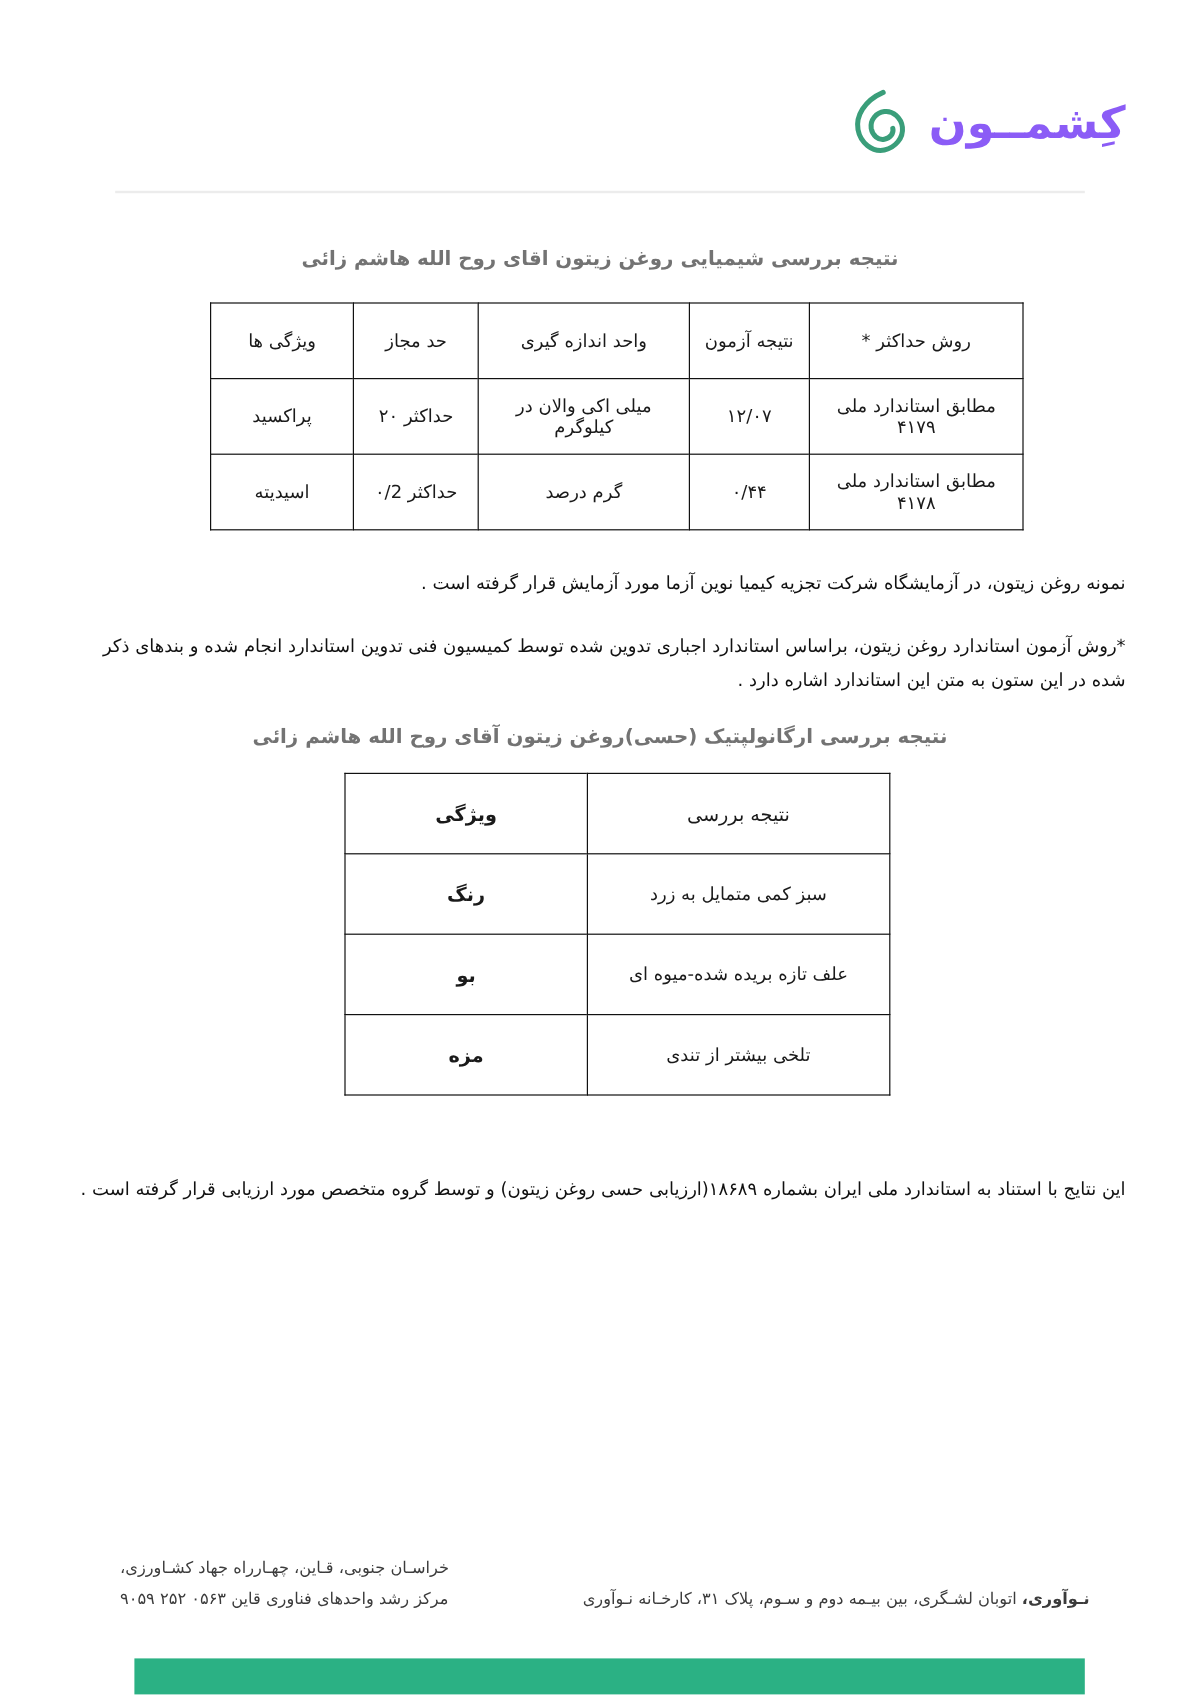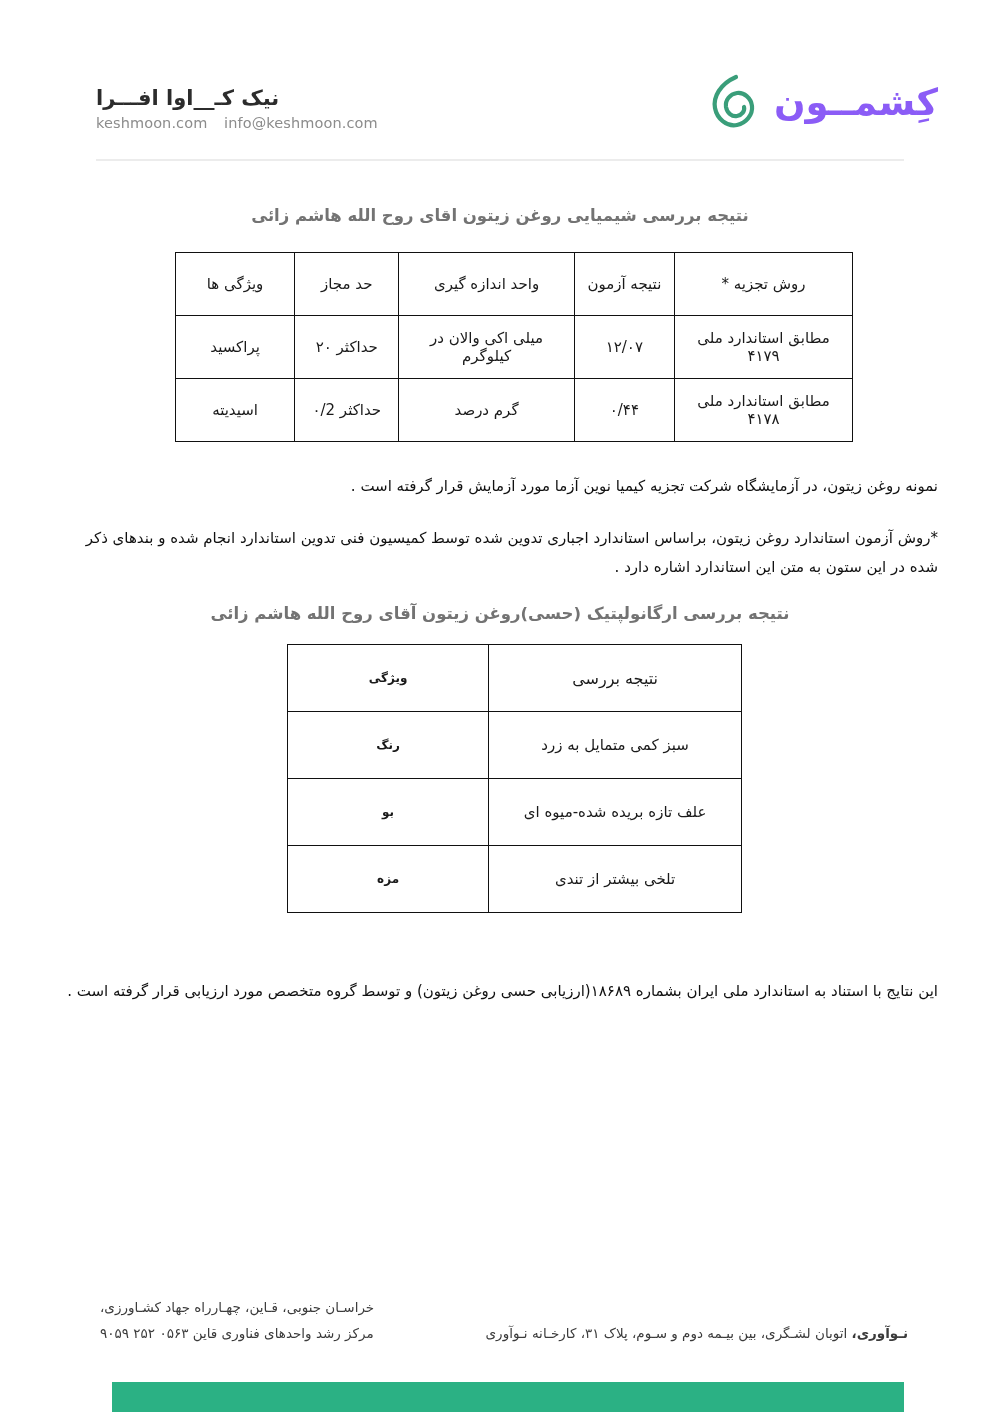--- a/index.html
+++ b/index.html
@@ -120,21 +120,21 @@
   #table-chem .col-result    { width: 96px; }
   #table-chem .col-method    { width: 184px; }
 
   
   #table-organo {
     top: 644px;
     right: 258px;
     width: 455px;
   }
   #table-organo td { height: 58px; }
-  #table-organo .col-prop   { width: 200px; font-weight: bold; font-size: 12px; }
+  #table-organo .col-prop   { width: 200px; font-weight: bold; font-size: 16px; }
   #table-organo .col-res    { width: 255px; }
   #table-organo thead td { font-weight: normal; font-size: 16px; }
 
   
   .para {
     position: absolute;
     font-size: 15px;
     line-height: 1.95;
     color: #111111;
     text-align: right;
@@ -178,46 +178,39 @@
     width: 792px;
     height: 30px;
     background: #2bb184;
   }
 </style>
 </head>
 <body>
 
 <div class="page-header">
 
-  <div class="brand-left">
-    <div class="brand-fa">نیک کـ__اوا افـــرا</div>
-    <div class="brand-links">
-      <span>keshmoon.com</span>
-      <span>info@keshmoon.com</span>
-    </div>
-  </div>
 
   <div class="brand-right">
     <div class="logo-word">کِشمــون</div>
     <span class="logo-mark">
       <svg viewBox="0 0 56 60" width="56" height="60" aria-hidden="true">
         <path d="M30 5 C14 12 7 25 9 36 C11 47 21 55 31 53 C40 51 47 43 46 34 C45 26 38 20 31 21 C24 22 19 28 20 35 C21 41 26 45 31 44 C36 43 39 39 38 35" fill="none" stroke="#3a9e7a" stroke-width="4.2" stroke-linecap="round"></path>
       </svg>
     </span>
   </div>
 
   <div class="header-rule"></div>
 </div>
 
 <div class="section-title" id="title-chem">نتیجه بررسی شیمیایی روغن زیتون اقای روح الله هاشم زائی</div>
 
 <table id="table-chem">
   <thead>
     <tr>
-      <td class="col-method">روش تجزیه *</td>
+      <td class="col-method">روش حداکثر *</td>
       <td class="col-result">نتیجه آزمون</td>
       <td class="col-unit">واحد اندازه گیری</td>
       <td class="col-limit">حد مجاز</td>
       <td class="col-feature">ویژگی ها</td>
     </tr>
   </thead>
   <tbody>
     <tr>
       <td class="col-method">مطابق استاندارد ملی ۴۱۷۹</td>
       <td class="col-result">۱۲/۰۷</td>

